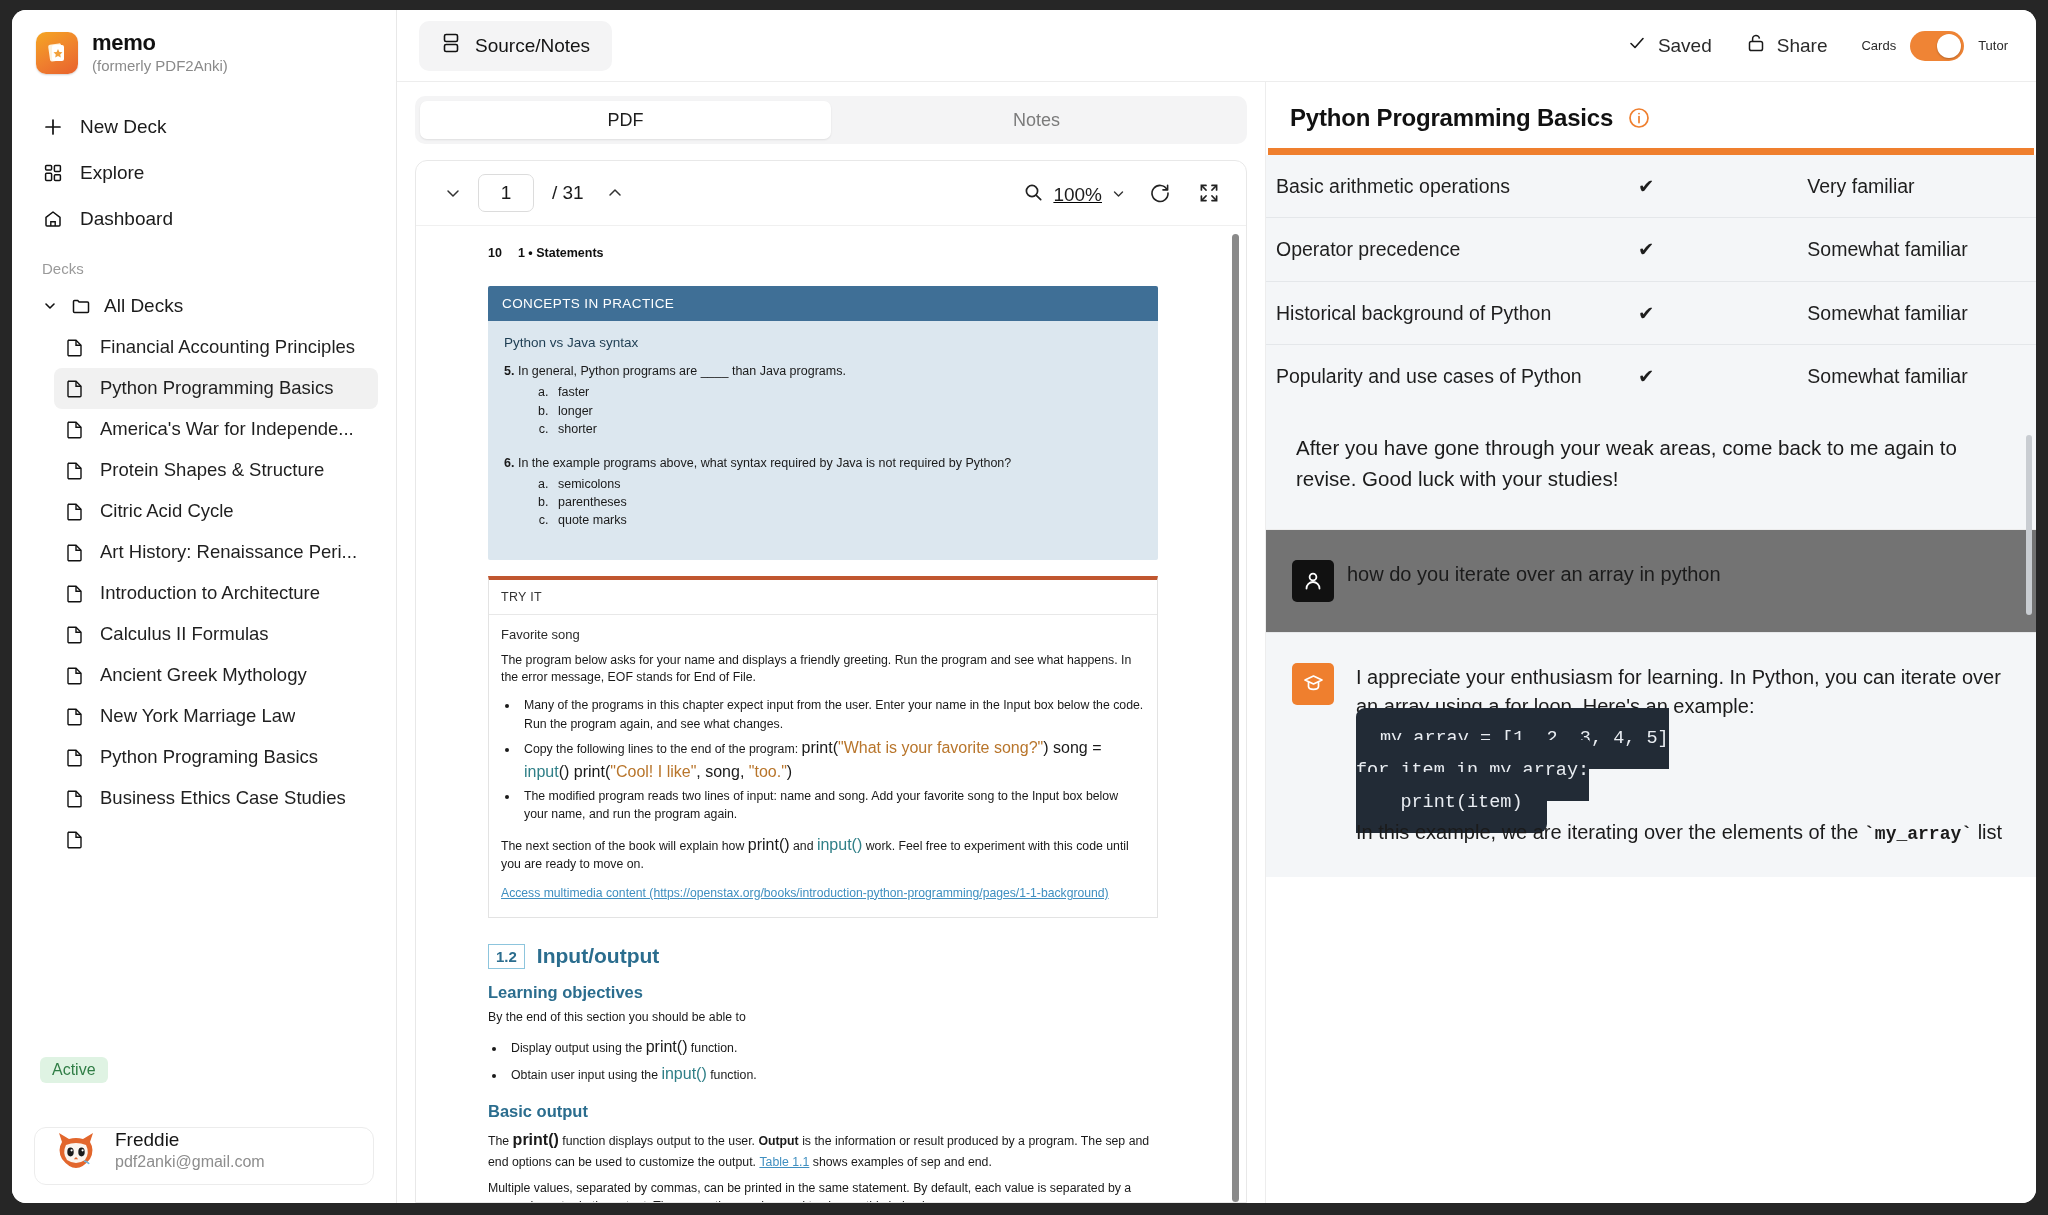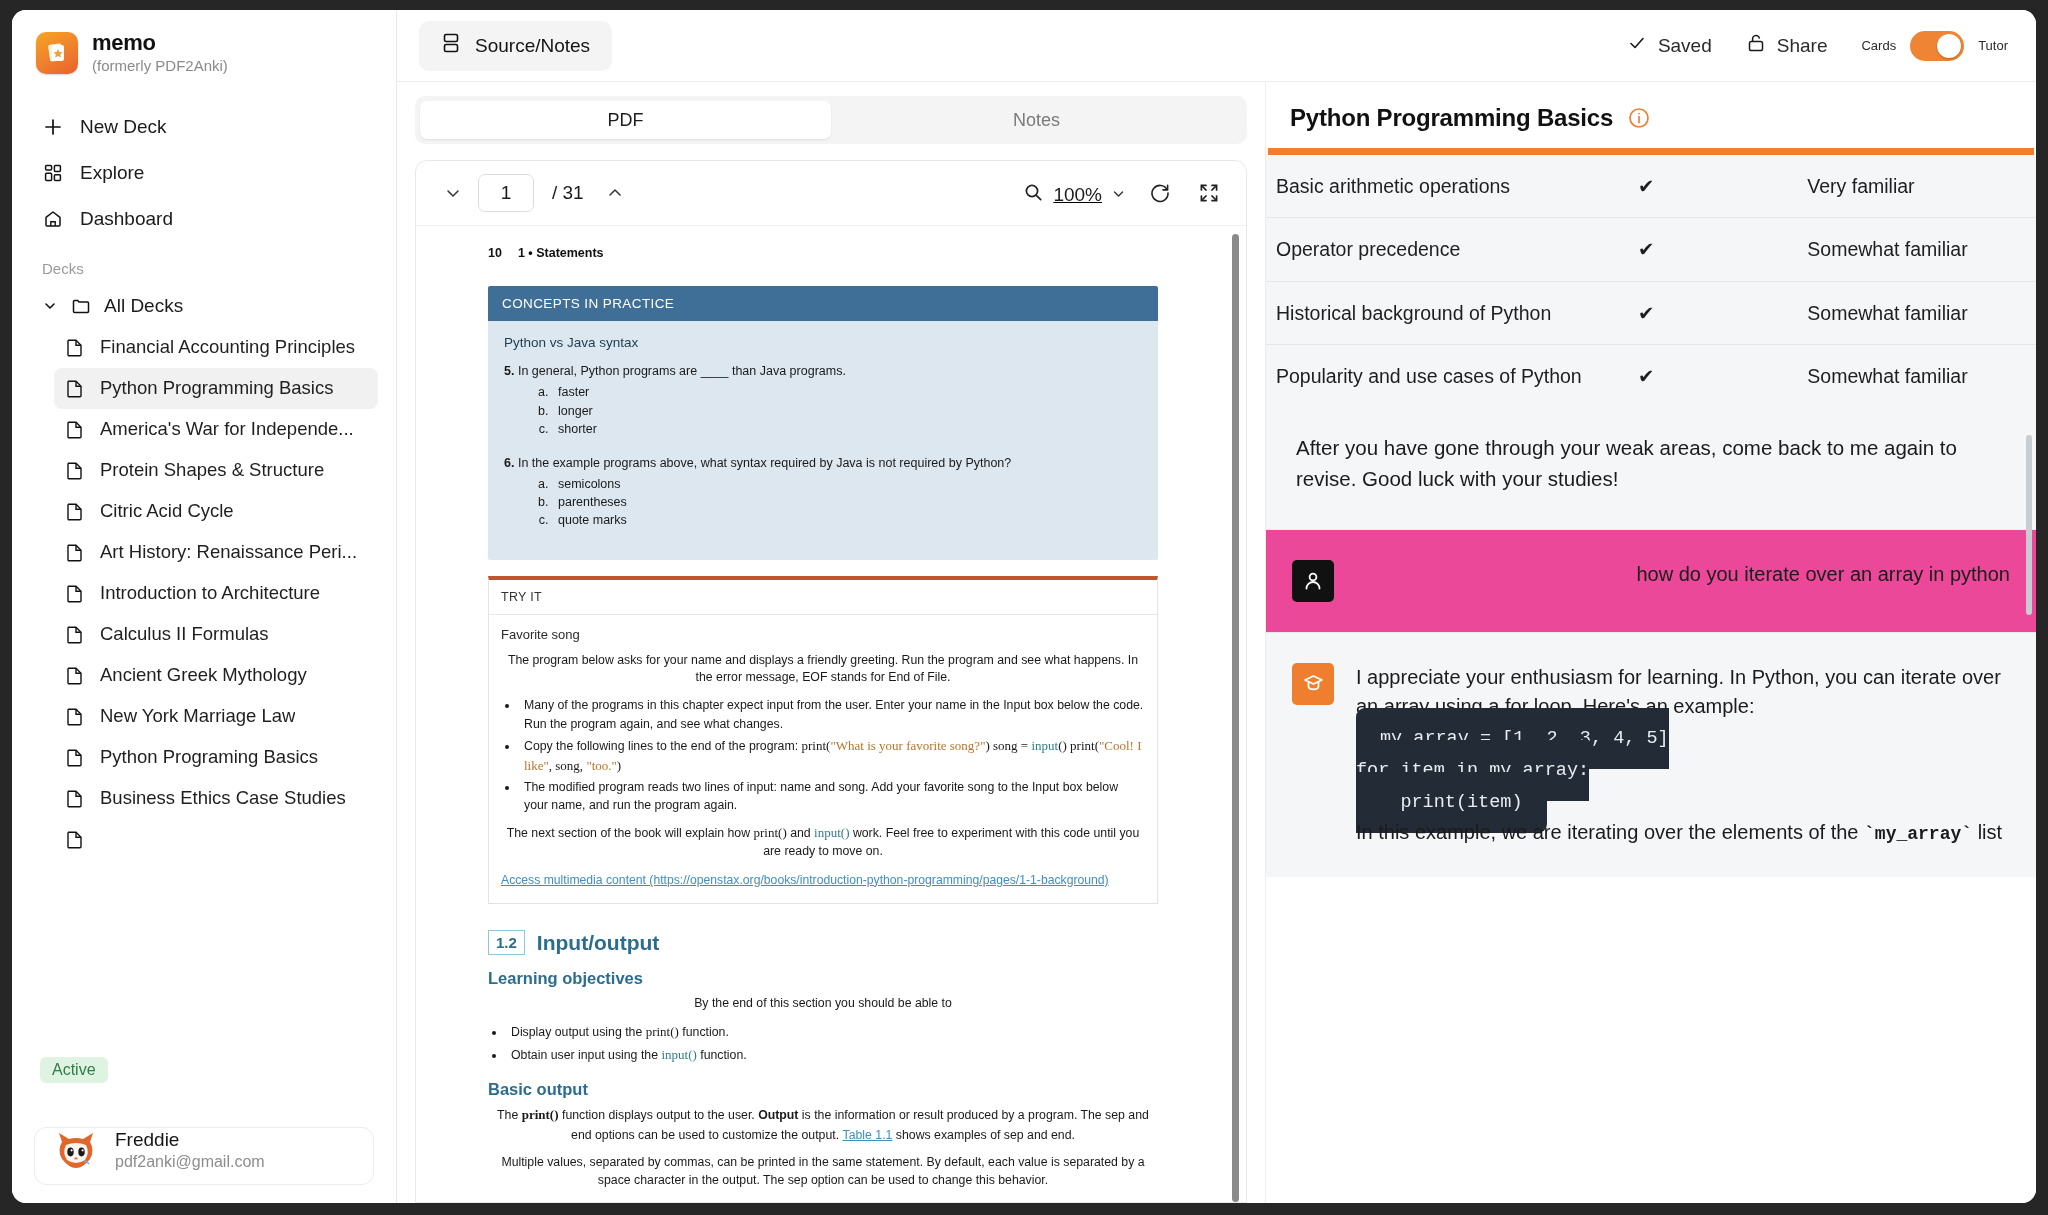--- a/index.html
+++ b/index.html
@@ -159,24 +159,24 @@
   .q { font-size: 12.5px; color: #1a1a1a; line-height: 1.55; }
   .q b { font-weight: bold; }
   .q ol { list-style: lower-alpha; margin: 2px 0 0 48px; }
   .q li { font-size: 12.5px; line-height: 1.45; padding-left: 6px; }
   .q + .q { margin-top: 16px; }
 
   .tryit { margin-top: 16px; border: 1px solid #e3e3e3; border-top: 4px solid #c0562f; }
   .tryit-head { font-size: 12.5px; color: #333; padding: 10px 12px; border-bottom: 1px solid #e8e8e8; letter-spacing: .3px; }
   .tryit-body { padding: 12px 12px 14px 12px; }
   .tryit-sub { font-size: 13px; color: #2b2b2b; margin-bottom: 10px; }
-  .tp { font-size: 12.3px; color: #1a1a1a; line-height: 1.45; margin-bottom: 9px; text-align: center; }
+  .tp { font-size: 12.3px; color: #1a1a1a; line-height: 1.45; margin-bottom: 9px; }
   .tul { margin: 0 0 9px 18px; }
   .tul li { font-size: 12.3px; color: #1a1a1a; line-height: 1.5; margin-bottom: 3px; padding-left: 5px; }
-  code.mono { font-family: Liberation Serif, serif; font-size: 13px; }
+  code.mono { font-family: Liberation Sans, sans-serif; font-size: 16px; }
   code.str { color: #b8752b; }
   code.fn  { color: #2f7f87; }
   .tlink { font-size: 12.2px; color: #3f8fc0; text-decoration: underline; line-height: 1.45; display:inline-block; margin-top: 2px; cursor: pointer; }
 
   .sec-head { display: flex; align-items: center; gap: 12px; margin-top: 26px; }
   .sec-num { border: 1.5px solid #8dc5dd; color: #2b6d8e; font-weight: bold; font-size: 15px; padding: 3px 7px; }
   .sec-title { font-size: 21px; font-weight: bold; color: #2b6d8e; }
   .h3 { font-size: 16.5px; font-weight: bold; color: #2b6d8e; margin-top: 14px; margin-bottom: 7px; }
   .h3b { font-size: 16.5px; font-weight: bold; color: #2b6d8e; margin-top: 16px; margin-bottom: 7px; }
 
@@ -185,21 +185,21 @@
     width: 770px; flex: 0 0 770px; height: 100%; background: #fff;
     display: flex; flex-direction: column; min-height: 0; position: relative;
   }
   .pr-head { padding: 22px 24px 16px 24px; display: flex; align-items: center; gap: 14px; }
   .pr-title { font-size: 24px; font-weight: bold; color: #111; letter-spacing: -.2px; }
   .info-ico { width: 24px; height: 24px; cursor: pointer; }
   .accent-bar { height: 7px; background: #ef7f2e; margin: 0 2px; }
 
   .chat { flex: 1 1 auto; min-height: 0; overflow: hidden; position: relative; }
   .msg-assist-top { background: #f4f6f8; }
-  .msg-user { background: #ec4899; display: flex; gap: 13px; align-items: flex-start; padding: 30px 26px; border-top: 1px solid #ececec; text-align: right; }
+  .msg-user { background: #737373; display: flex; gap: 13px; align-items: flex-start; padding: 30px 26px; border-top: 1px solid #ececec; }
   .msg-assist { background: #f4f6f8; display: flex; gap: 22px; align-items: flex-start; padding: 30px 26px; border-top: 1px solid #e6e8ea; }
   .ava-user { width: 42px; height: 42px; flex: 0 0 42px; border-radius: 5px; background: #111; display:flex; align-items:center; justify-content:center; }
   .ava-bot { width: 42px; height: 42px; flex: 0 0 42px; border-radius: 5px; background: #ef7f2e; display:flex; align-items:center; justify-content:center; }
   .msg-text { font-size: 20px; line-height: 1.48; color: #1b1b1b; flex: 1 1 auto; min-width: 0; }
 
   table.familiar { width: 100%; border-collapse: collapse; }
   table.familiar td {
     padding: 18px 10px; font-size: 19.5px; color: #1e1e1e;
     border-bottom: 1px solid #e4e7ea; vertical-align: top; line-height: 1.35;
   }

